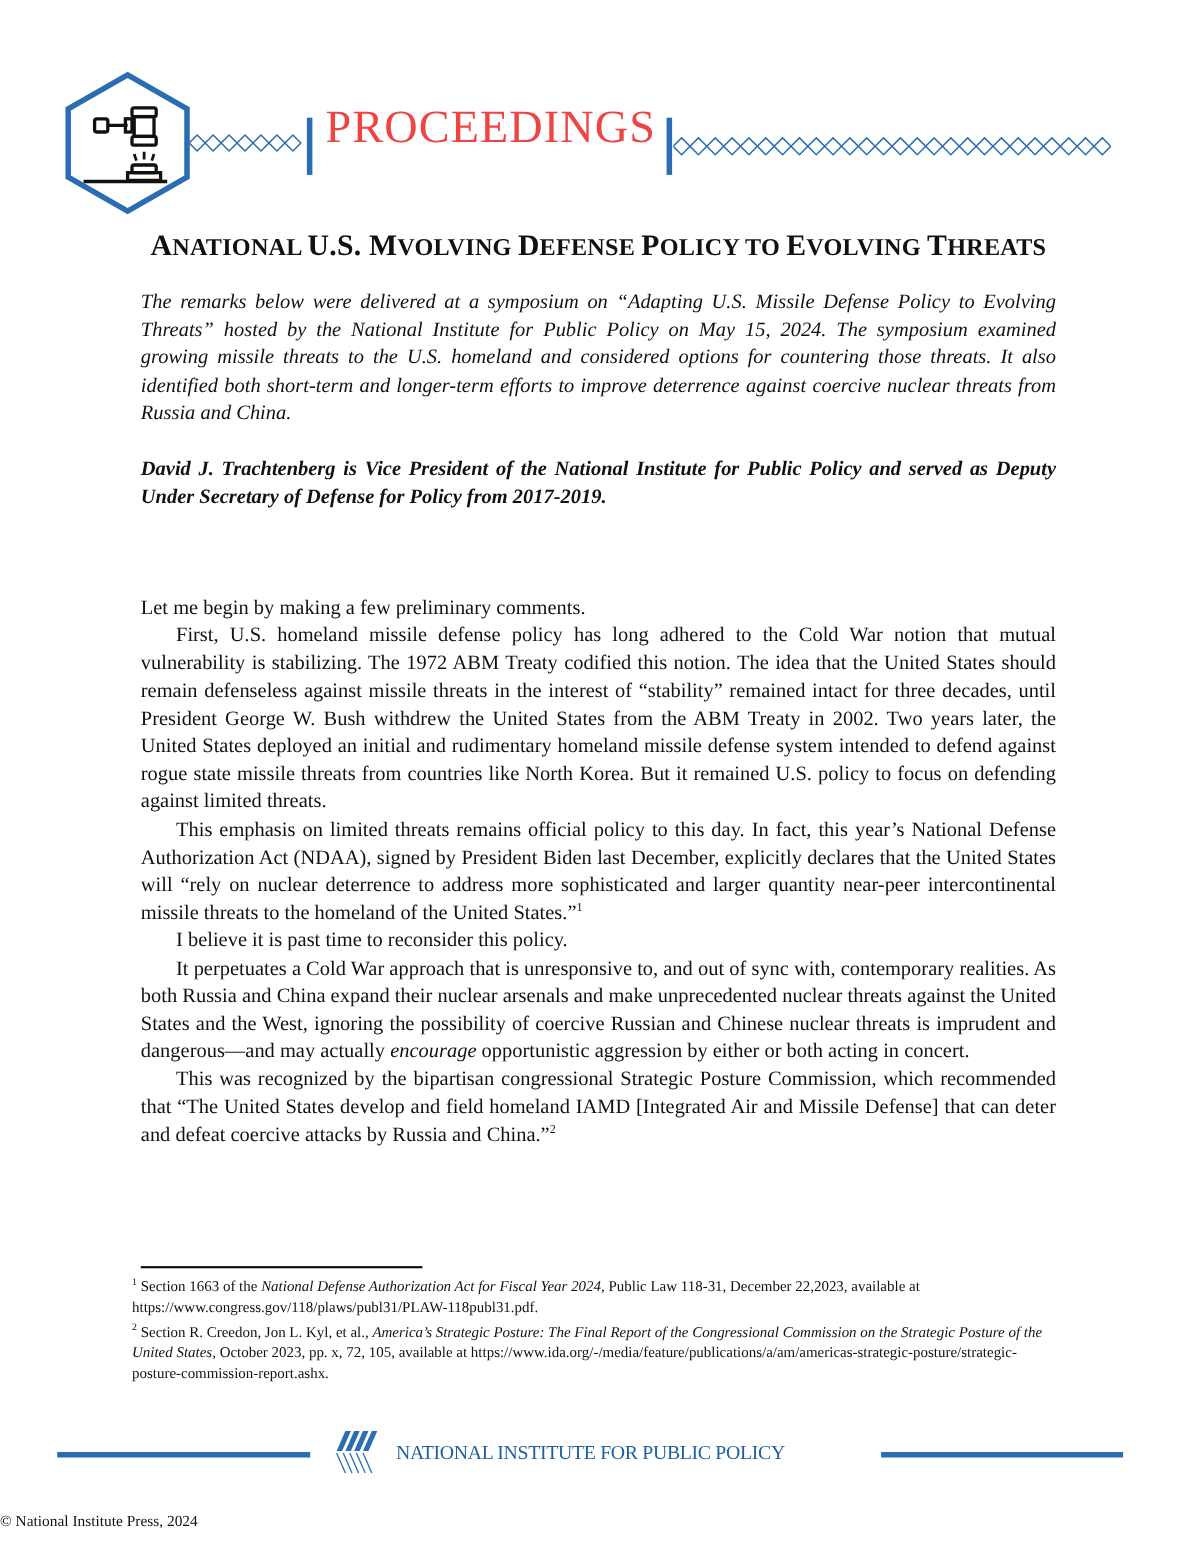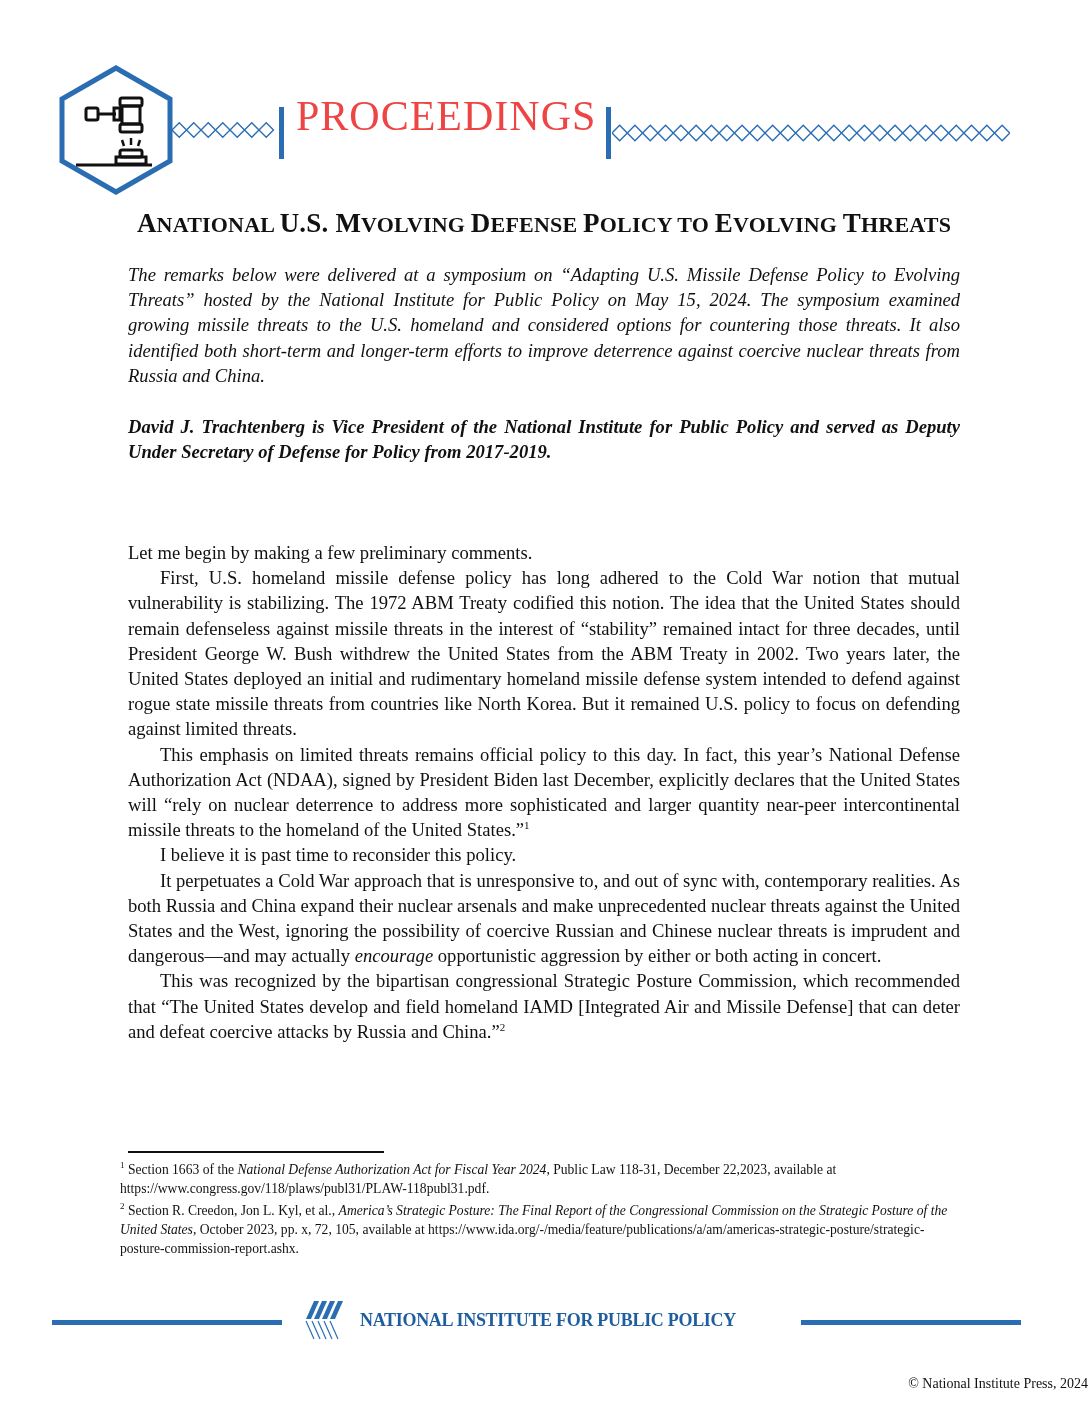--- a/index.html
+++ b/index.html
@@ -34,23 +34,23 @@
   .fn-rule { position: absolute; left: 128px; top: 1151px; width: 256px; height: 1.5px; background: #111; }
   .footnotes { position: absolute; left: 120px; top: 1160px; width: 840px; font-size: 13.6px; line-height: 19px; }
   .footnotes p { margin: 0 0 3px 0; }
   .footnotes sup { font-size: 9px; }
 
   
   .foot-line { position: absolute; top: 1320px; height: 5px; background: #2a6db3; }
   .foot-line.left { left: 52px; width: 230px; }
   .foot-line.right { left: 801px; width: 220px; }
   .foot-logo { position: absolute; left: 302px; top: 1299px; width: 50px; height: 42px; }
-  .foot-org { position: absolute; left: 360px; top: 1310px; font-family: "Liberation Serif", serif; font-weight: bold;
+  .foot-org { position: absolute; left: 360px; top: 1310px; font-family: "Liberation Serif", serif; font-weight: normal;
               color: #1f5e9e; font-size: 18px; letter-spacing: -0.3px; }
-  .copyright { position: absolute; left: 0; width: 1088px; top: 1376px; text-align: right; font-size: 14px; }
+  .copyright { position: absolute; left: 0; width: 1088px; top: 1376px; text-align: left; font-size: 14px; }
 </style>
 </head>
 <body>
 
 <div class="logo">
   <svg width="120" height="132" viewBox="0 0 120 132">
     <polygon points="60,4 114,35 114,97 60,128 6,97 6,35" fill="none" stroke="#2a6db3" stroke-width="5"></polygon>
     <rect x="30" y="44" width="12" height="12" rx="2" fill="none" stroke="#111" stroke-width="3"></rect>
     <line x1="42" y1="50" x2="60" y2="50" stroke="#111" stroke-width="3"></line>
     <rect x="58" y="44" width="6" height="12" fill="none" stroke="#111" stroke-width="3"></rect>

